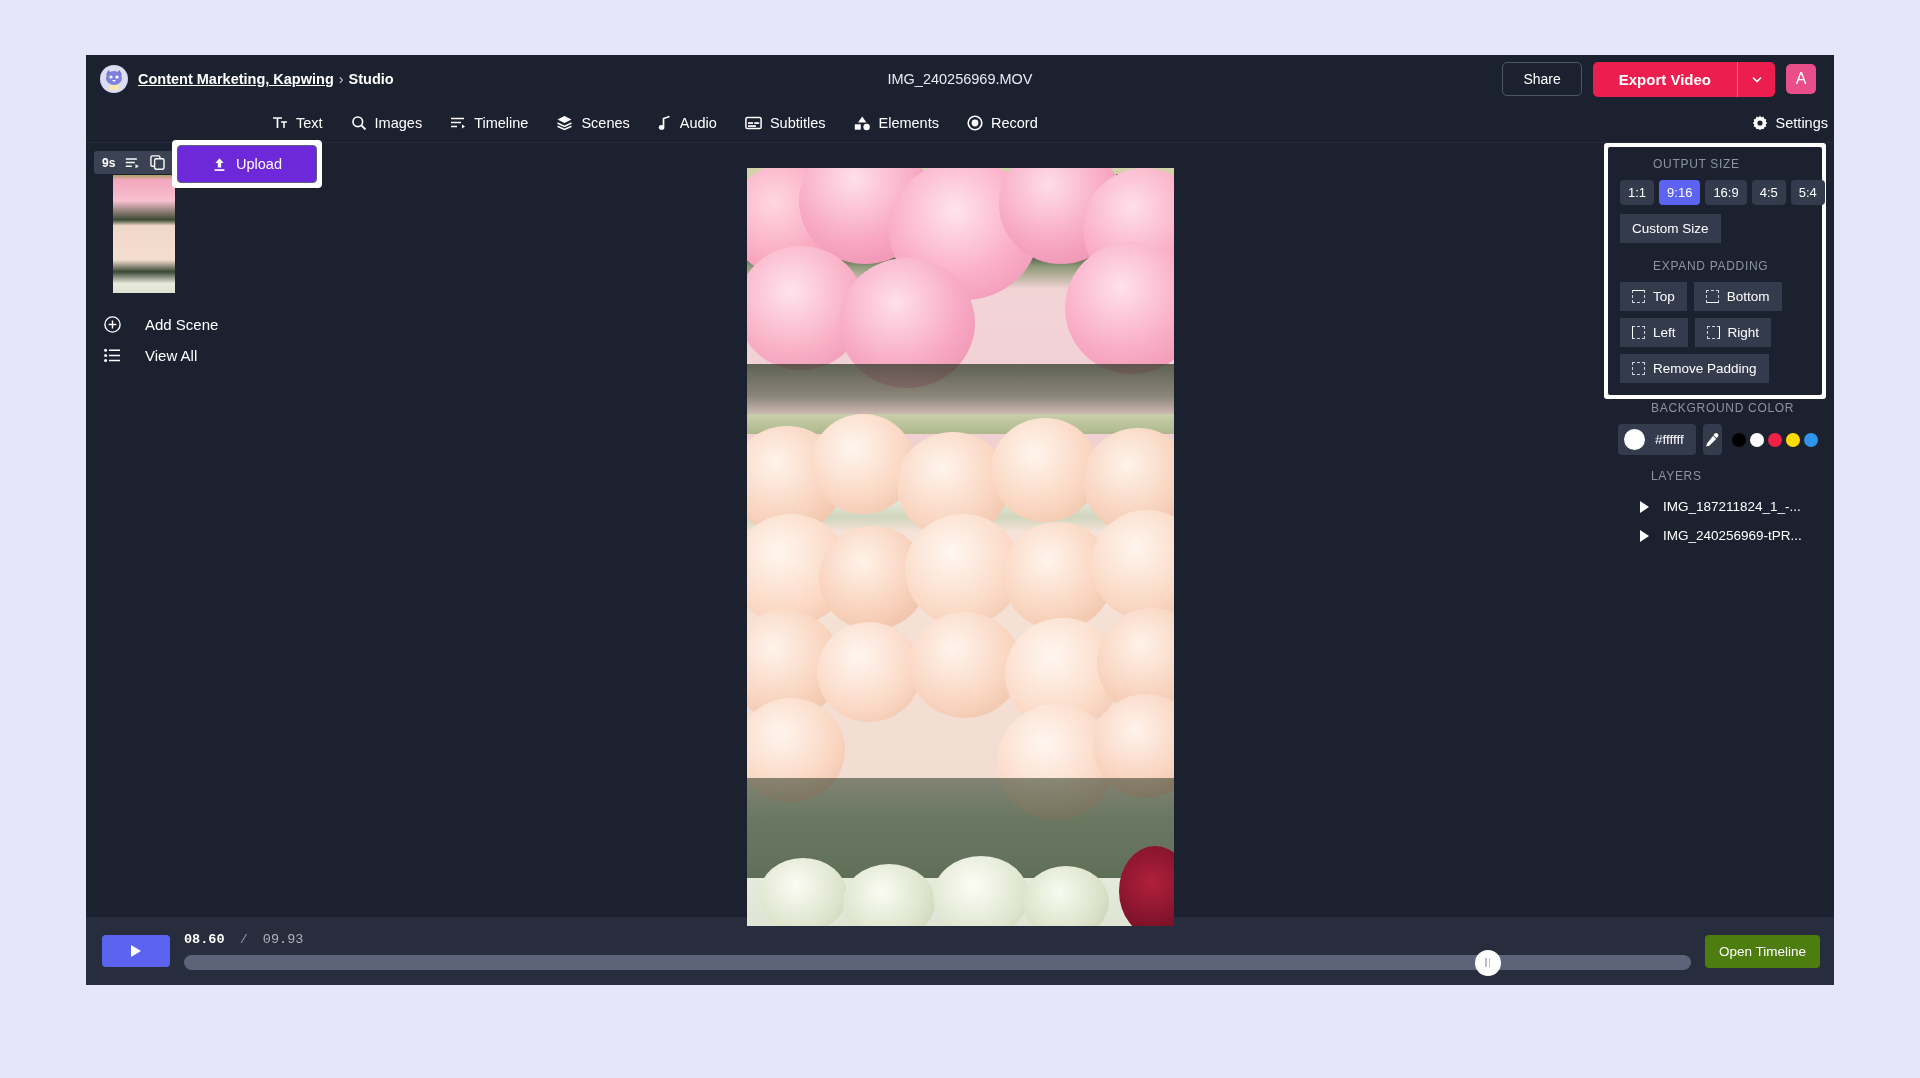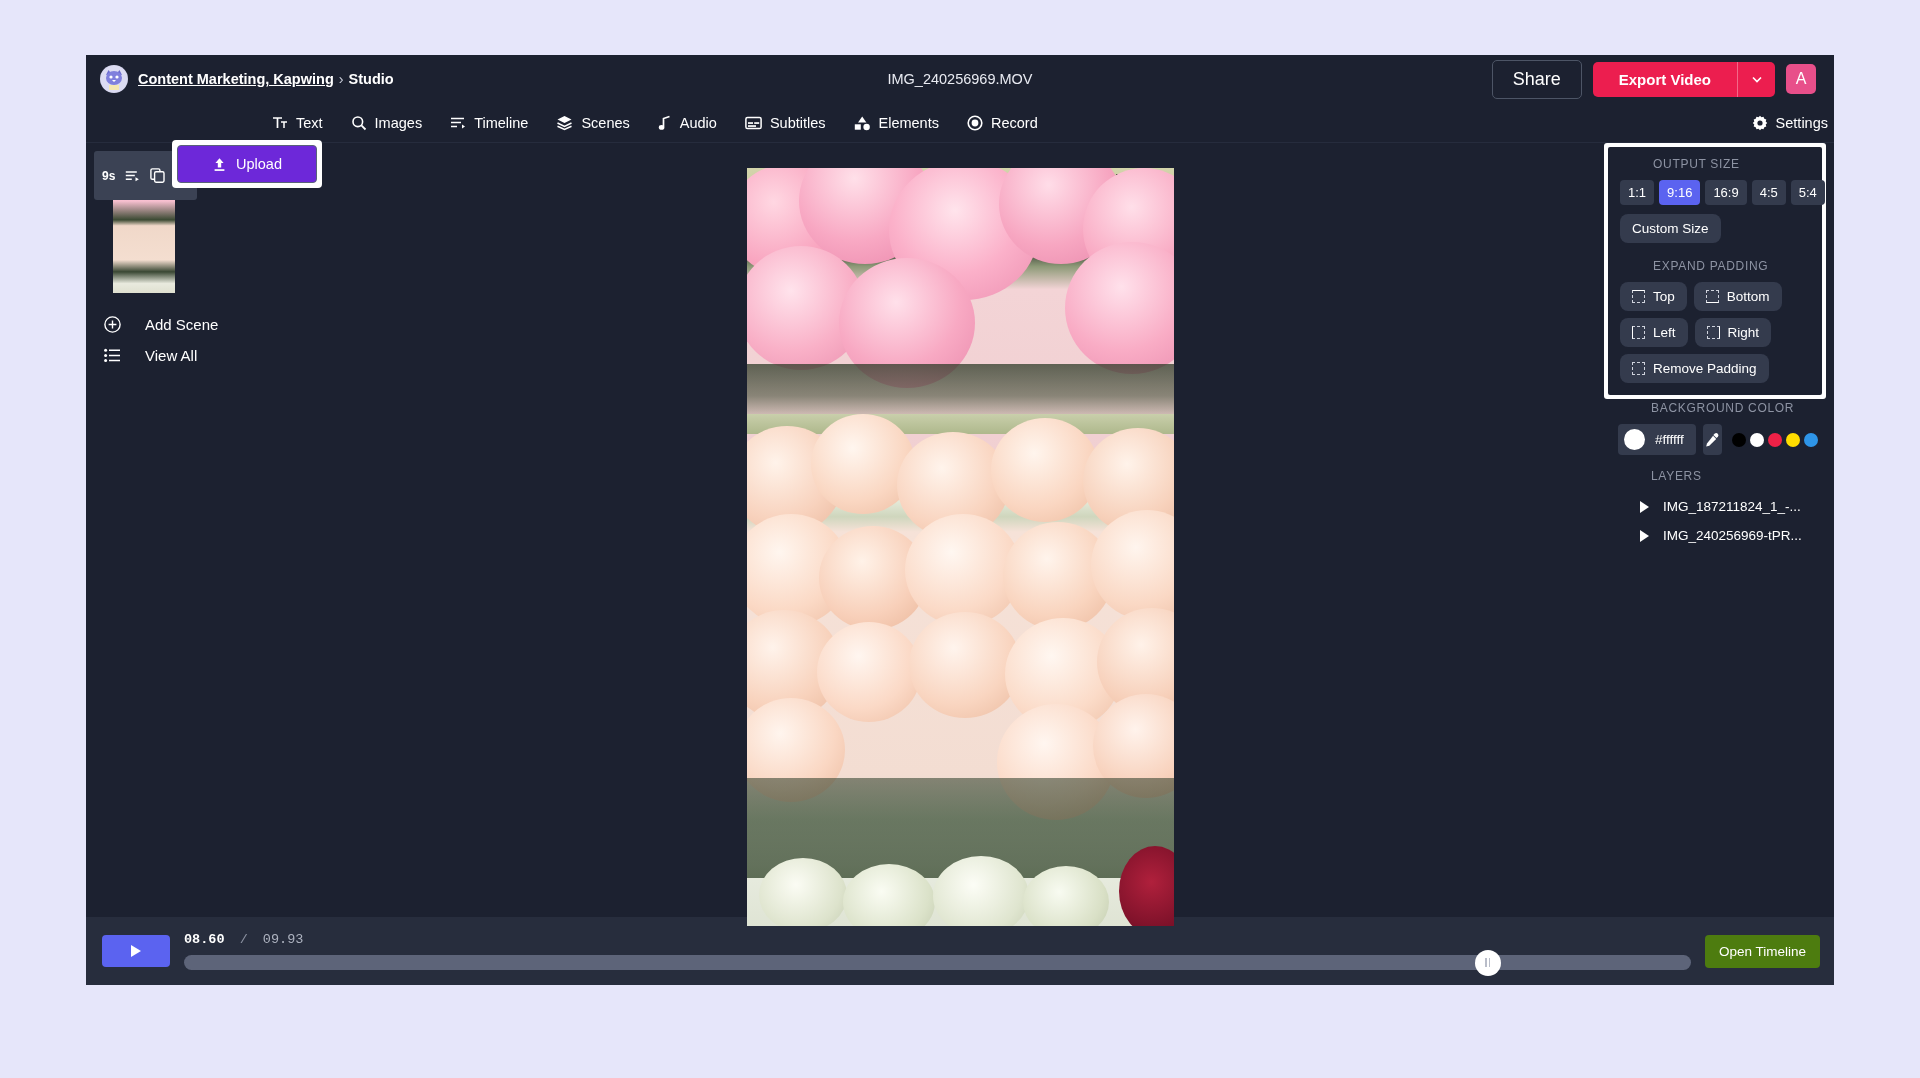--- a/index.html
+++ b/index.html
@@ -43,21 +43,21 @@
     position: absolute; left: 50%; transform: translateX(-50%);
     font-size: 14.5px; color: #e9ebf2; white-space: nowrap;
   }
 
   .topright {
     margin-left: auto; display: flex; align-items: center; gap: 11px;
   }
   .btn-share {
     border: 1px solid #4d5566; border-radius: 5px;
     background: transparent; color: #fff;
-    font-size: 18px; padding: 8px 20px; cursor: pointer;
+    font-size: 14px; padding: 8px 20px; cursor: pointer;
     font-family: inherit;
     margin-left: 31px;
   }
   .export-group { display: flex; }
   .btn-export {
     background: #ec1e4f; color: #fff; border: none;
     font-size: 15px; font-weight: bold;
     padding: 9px 26px; border-radius: 5px 0 0 5px; cursor: pointer;
     font-family: inherit;
   }
@@ -111,21 +111,21 @@
   .body { flex: 1; display: flex; min-height: 0; position: relative; }
 
   
   .rail {
     width: 230px; flex: none; background: #1c2130;
     padding-top: 10px; position: relative;
   }
   .scene-head {
     position: absolute; left: 8px; top: 8px;
     display: flex; align-items: center; gap: 10px;
-    background: #3b4254; padding: 17px 8px; border-radius: 3px;
+    background: #3b4254; padding: 4px 8px; border-radius: 3px;
     z-index: 5;
   }
   .scene-dur { color: #fff; font-size: 12px; font-weight: bold; }
   .scene-head .ico { cursor: pointer; }
   .thumb {
     margin: 22px 0 0 27px;
     width: 62px; height: 118px;
     overflow: hidden; position: relative; cursor: pointer;
     background: #333;
   }
@@ -177,21 +177,21 @@
   }
   .ratios { display: flex; gap: 5px; margin-bottom: 9px; }
   .ratio {
     background: #343b4d; color: #fff; font-size: 13px;
     padding: 5px 8px; border-radius: 4px; cursor: pointer; flex: 1;
     text-align: center;
   }
   .ratio.active { background: #5b63f0; }
   .pill {
     background: #343b4d; color: #fff; font-size: 13.5px;
-    padding: 7px 12px; border-radius: 8px; cursor: pointer;
+    padding: 7px 12px; border-radius: 0; cursor: pointer;
     display: inline-flex; align-items: center; gap: 8px;
   }
   .pad-row { display: flex; gap: 7px; margin-bottom: 7px; }
   .dash-box {
     width: 13px; height: 13px; flex: none;
     border: 1.4px dashed #cfd3dd;
   }
   .dash-box.t { border-top: 1.8px solid #fff; }
   .dash-box.b { border-bottom: 1.8px solid #fff; }
   .dash-box.l { border-left: 1.8px solid #fff; }

